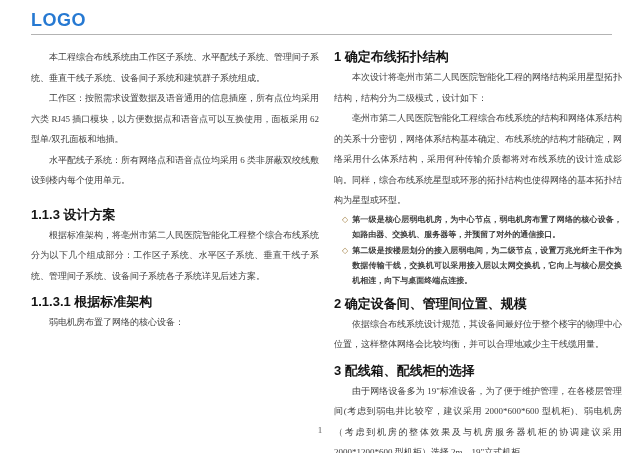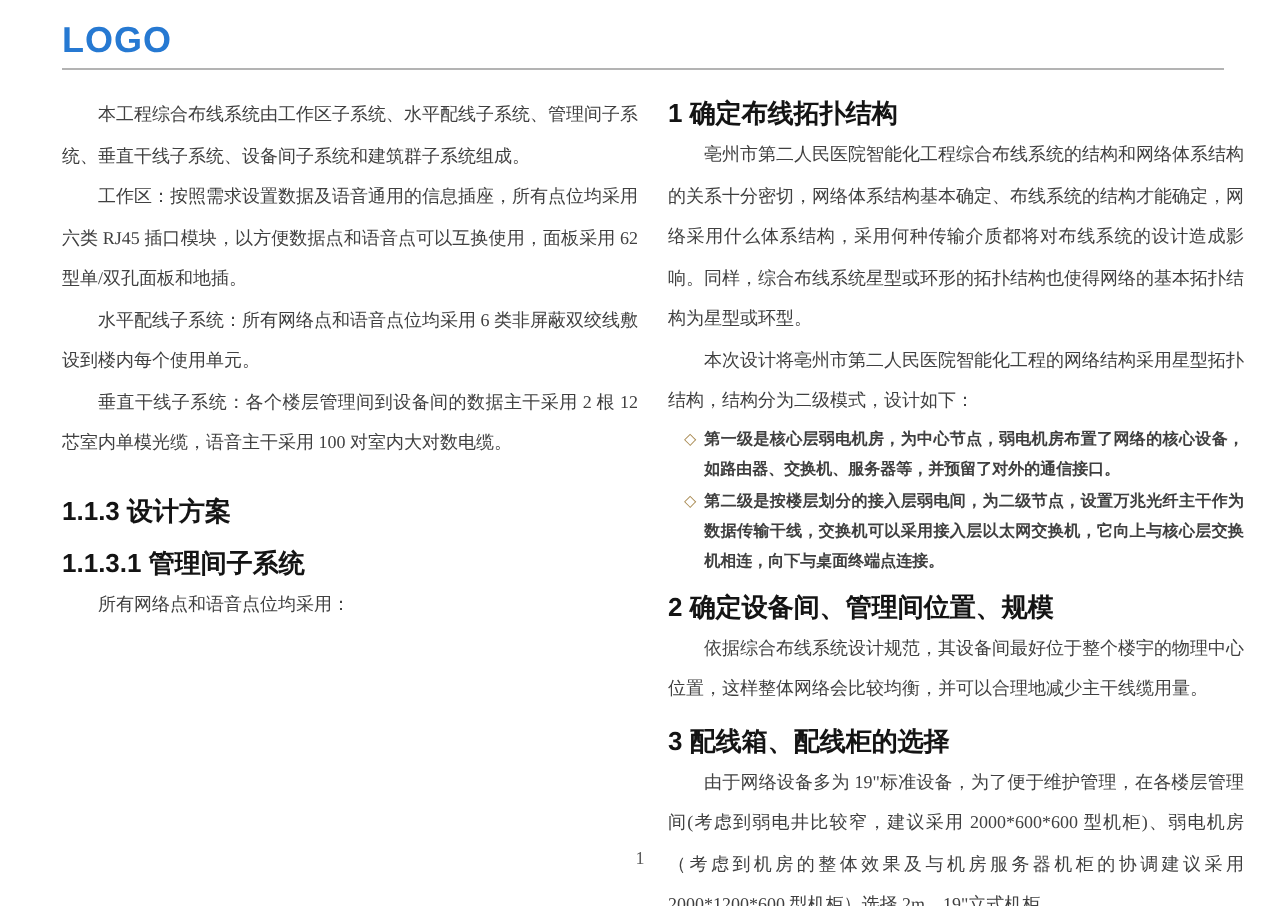--- a/index.html
+++ b/index.html
@@ -47,30 +47,30 @@
     <div class="logo">LOGO</div>
     <div class="rule"></div>
   </div>
 
   <div class="columns">
 
     <div class="col">
       <p class="p">本工程综合布线系统由工作区子系统、水平配线子系统、管理间子系统、垂直干线子系统、设备间子系统和建筑群子系统组成。</p>
       <p class="p">工作区：按照需求设置数据及语音通用的信息插座，所有点位均采用六类 RJ45 插口模块，以方便数据点和语音点可以互换使用，面板采用 62 型单/双孔面板和地插。</p>
       <p class="p">水平配线子系统：所有网络点和语音点位均采用 6 类非屏蔽双绞线敷设到楼内每个使用单元。</p>
-      <p class="p">垂直干线子系统：各个楼层管理间到设备间的数据主干采用 2 根 12 芯室内单模光缆，语音主干采用 100 对室内大对数电缆。</p>
       <h3 class="h gap-lg">1.1.3 设计方案</h3>
-      <h3 class="h">1.1.3.1 管理间子系统</h3>
-      <p class="p">所有网络点和语音点位均采用：</p>
+      <p class="p">根据标准架构，将亳州市第二人民医院智能化工程整个综合布线系统分为以下几个组成部分：工作区子系统、水平区子系统、垂直干线子系统、管理间子系统、设备间子系统各子系统详见后述方案。</p>
+      <h3 class="h">1.1.3.1 根据标准架构</h3>
+      <p class="p">弱电机房布置了网络的核心设备：</p>
     </div>
 
     <div class="col">
       <h3 class="h first">1 确定布线拓扑结构</h3>
+      <p class="p">本次设计将亳州市第二人民医院智能化工程的网络结构采用星型拓扑结构，结构分为二级模式，设计如下：</p>
       <p class="p">亳州市第二人民医院智能化工程综合布线系统的结构和网络体系结构的关系十分密切，网络体系结构基本确定、布线系统的结构才能确定，网络采用什么体系结构，采用何种传输介质都将对布线系统的设计造成影响。同样，综合布线系统星型或环形的拓扑结构也使得网络的基本拓扑结构为星型或环型。</p>
-      <p class="p">本次设计将亳州市第二人民医院智能化工程的网络结构采用星型拓扑结构，结构分为二级模式，设计如下：</p>
 
       <div class="bullet">
         <span class="diamond">◇</span>
         <span class="bullet-text">第一级是核心层弱电机房，为中心节点，弱电机房布置了网络的核心设备，如路由器、交换机、服务器等，并预留了对外的通信接口。</span>
       </div>
       <div class="bullet">
         <span class="diamond">◇</span>
         <span class="bullet-text">第二级是按楼层划分的接入层弱电间，为二级节点，设置万兆光纤主干作为数据传输干线，交换机可以采用接入层以太网交换机，它向上与核心层交换机相连，向下与桌面终端点连接。</span>
       </div>
 

